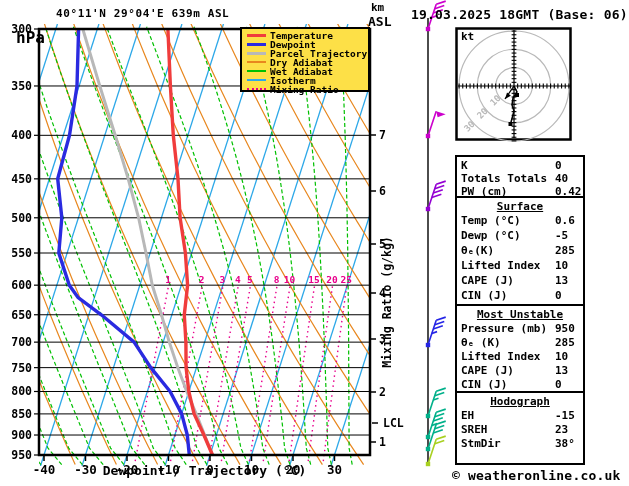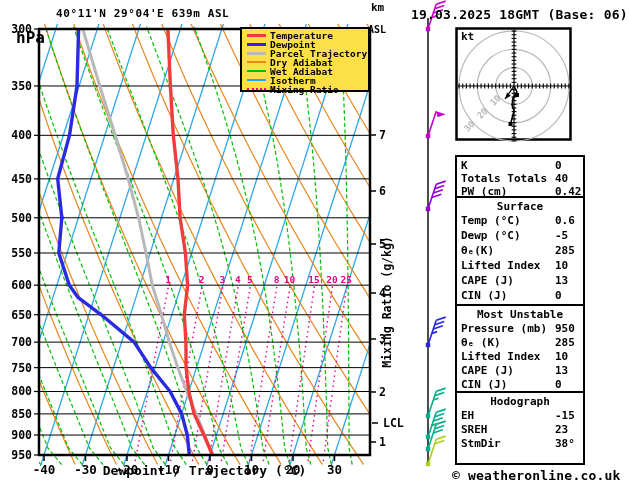--- a/index.html
+++ b/index.html
@@ -2,34 +2,34 @@
 <html><head>
 <meta charset="utf-8">
 <style>
   html,body{margin:0;padding:0;background:#fff;}
   .screen{position:relative;width:629px;height:486px;background:#fff;overflow:hidden;
           font-family:"DejaVu Sans Mono","DejaVu Sans",monospace;font-weight:bold;color:#000;}
   .t{position:absolute;white-space:pre;line-height:1;}
   .title{left:56px;top:8px;font-size:11px;letter-spacing:.6px;}
   .hpa{left:16px;top:14px;font-size:16px;margin-top:16px;}
   .km{left:371px;top:2px;font-size:11px;}
-  .asl{left:368px;top:25px;font-size:10px;}
+  .asl{left:368px;top:15px;font-size:13px;}
   .date{left:411px;top:8px;font-size:13px;letter-spacing:.2px;}
   .xlabel{left:39px;top:464px;width:331px;text-align:center;font-size:13px;}
   .footer{left:452px;top:469px;font-size:13px;letter-spacing:.2px;}
   .ktlab{left:461px;top:31px;font-size:11px;}
   svg{position:absolute;left:0;top:0;}
   .legend{position:absolute;left:240px;top:27px;width:130px;height:65px;border:2px solid #000;
           background:#fde047;box-sizing:border-box;padding-top:1px;}
   .lrow{position:relative;height:9px;}
   .lrow .samp{position:absolute;left:5px;top:4px;width:19px;}
   .lrow .lab{position:absolute;left:28px;top:0;font-size:9.5px;}
   .panel{position:absolute;left:455px;width:130px;border:2px solid #000;background:#fff;
          box-sizing:border-box;font-size:11px;padding-top:2px;}
-  .panel .hd{text-align:center;height:14px;}
+  .panel .hd{text-align:center;height:14px;text-decoration:underline;}
   .prow{position:relative;padding-left:4px;}
   .prow .val{position:absolute;left:98px;top:0;}
 </style>
 </head>
 <body>
 
 <div class="screen">
   <svg id="chart" width="629" height="486">
       <defs>
         <clipPath id="plotclip">

